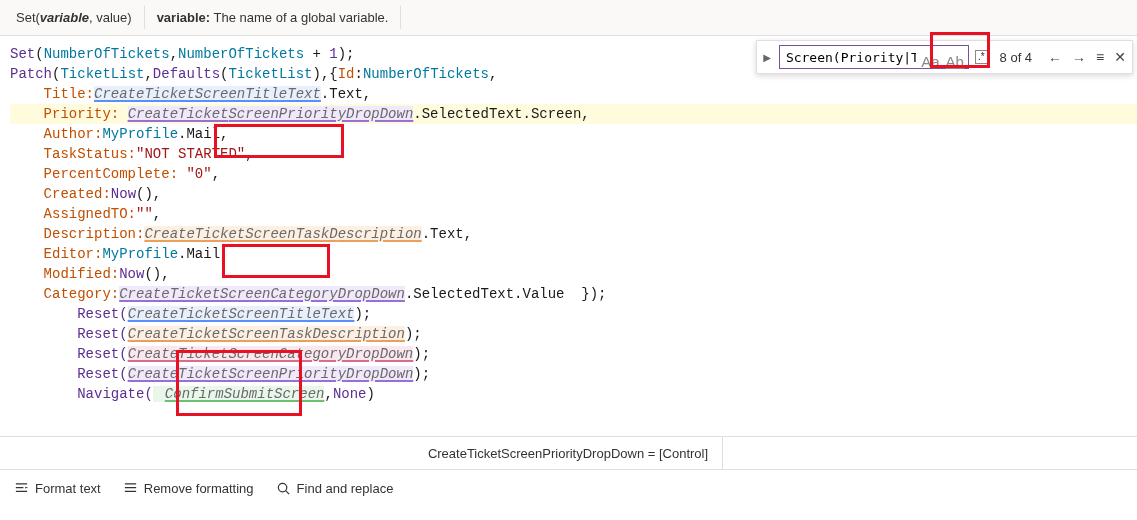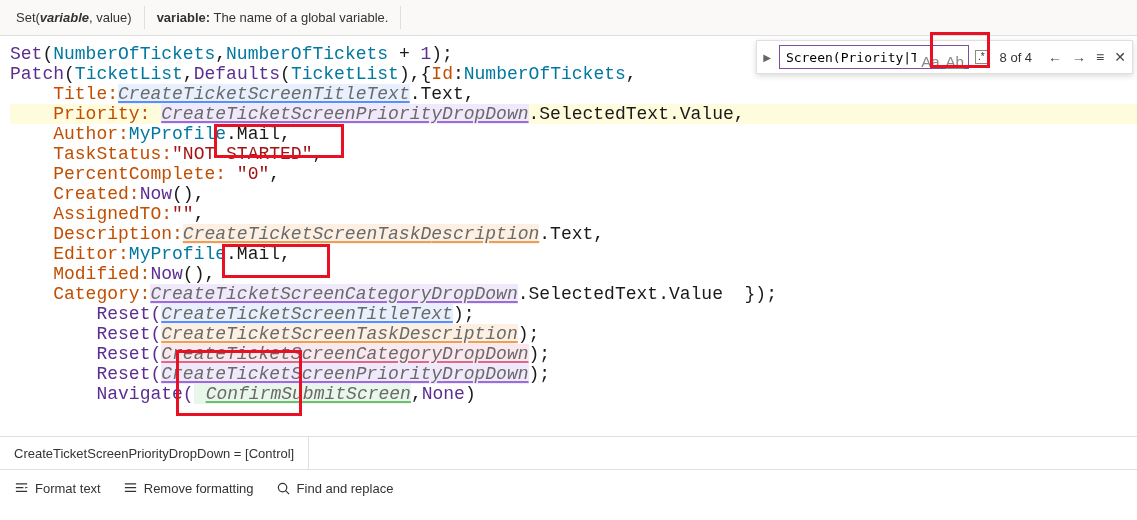--- a/index.html
+++ b/index.html
@@ -26,21 +26,21 @@
     border-right: 1px solid #e1dfdd;
     font-size: 13px;
     color: #333;
   }
   .topbar-cell .bold { font-weight: 600; }
   .topbar-cell .ital { font-style: italic; }
   .editor {
     position: relative;
     padding: 8px 0 8px 10px;
     font-family: Consolas, "Courier New", monospace;
-    font-size: 18px;
+    font-size: 14px;
     line-height: 20px;
     background: #fff;
     height: 400px;
   }
   .line { white-space: pre; }
   .line.hl { background: #fffbdd; }
   .punct { color: #1a1a1a; }
   .func { color: #5c2e91; }
   .ident { color: #0078a0; }
   .prop { color: #c24e00; }
@@ -129,20 +129,21 @@
   }
 
   .infobar {
     display: flex;
     align-items: center;
     border-top: 1px solid #e1dfdd;
     border-bottom: 1px solid #e1dfdd;
     height: 34px;
     font-size: 13px;
     color: #333;
+    flex-direction: column;
   }
   .infobar-cell {
     padding: 0 14px;
     border-right: 1px solid #e1dfdd;
     height: 100%;
     display: flex;
     align-items: center;
   }
   .infobar-cell .b { font-weight: 600; }
 
@@ -172,21 +173,21 @@
   </div>
   <div class="topbar-cell">
     <span class="bold">variable:</span><span> The name of a global variable.</span>
   </div>
 </div>
 
 <div class="editor">
   <div class="line"><span class="func">Set</span><span class="punct">(</span><span class="ident">NumberOfTickets</span><span class="punct">,</span><span class="ident">NumberOfTickets</span><span class="punct"> + </span><span class="num">1</span><span class="punct">);</span></div>
   <div class="line"><span class="func">Patch</span><span class="punct">(</span><span class="ident">TicketList</span><span class="punct">,</span><span class="func">Defaults</span><span class="punct">(</span><span class="ident">TicketList</span><span class="punct">),{</span><span class="prop">Id</span><span class="punct">:</span><span class="ident">NumberOfTickets</span><span class="punct">,</span></div>
   <div class="line"><span class="prop">    Title:</span><span class="ctrl u-blue">CreateTicketScreenTitleText</span><span class="punct">.Text,</span></div>
-  <div class="line hl"><span class="prop">    Priority: </span><span class="ctrl u-purple">CreateTicket</span><span class="ctrl u-purple">ScreenPriority</span><span class="ctrl u-purple">DropDown</span><span class="punct">.SelectedText.Value,</span></div>
+  <div class="line hl"><span class="prop">    Priority: </span><span class="ctrl u-purple">CreateTicket</span><span class="ctrl u-purple">ScreenPriority</span><span class="ctrl u-purple">DropDown</span><span class="punct">.SelectedText.Screen,</span></div>
   <div class="line"><span class="prop">    Author:</span><span class="ident">MyProfile</span><span class="punct">.Mail,</span></div>
   <div class="line"><span class="prop">    TaskStatus:</span><span class="str">"NOT STARTED"</span><span class="punct">,</span></div>
   <div class="line"><span class="prop">    PercentComplete: </span><span class="str">"0"</span><span class="punct">,</span></div>
   <div class="line"><span class="prop">    Created:</span><span class="func">Now</span><span class="punct">(),</span></div>
   <div class="line"><span class="prop">    AssignedTO:</span><span class="str">""</span><span class="punct">,</span></div>
   <div class="line"><span class="prop">    Description:</span><span class="ctrl u-orange">CreateTicke</span><span class="ctrl u-orange">tScreenTaskD</span><span class="ctrl u-orange">escription</span><span class="punct">.Text,</span></div>
   <div class="line"><span class="prop">    Editor:</span><span class="ident">MyProfile</span><span class="punct">.Mail,</span></div>
   <div class="line"><span class="prop">    Modified:</span><span class="func">Now</span><span class="punct">(),</span></div>
   <div class="line"><span class="prop">    Category:</span><span class="ctrl u-purple">CreateTicketScreenCategoryDropDown</span><span class="punct">.SelectedText.Value  });</span></div>
   <div class="line">    <span class="func">    Reset(</span><span class="ctrl u-blue">CreateTicketScreenTitleText</span><span class="punct">);</span></div>

